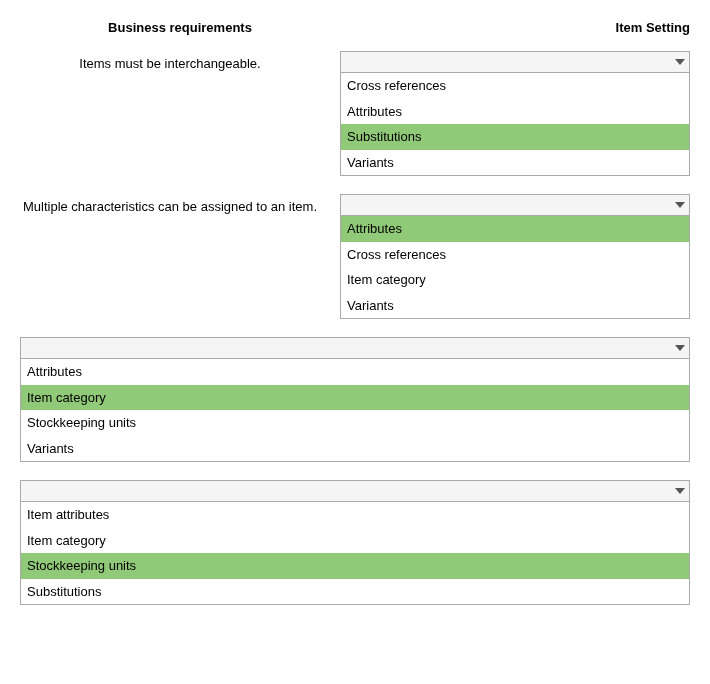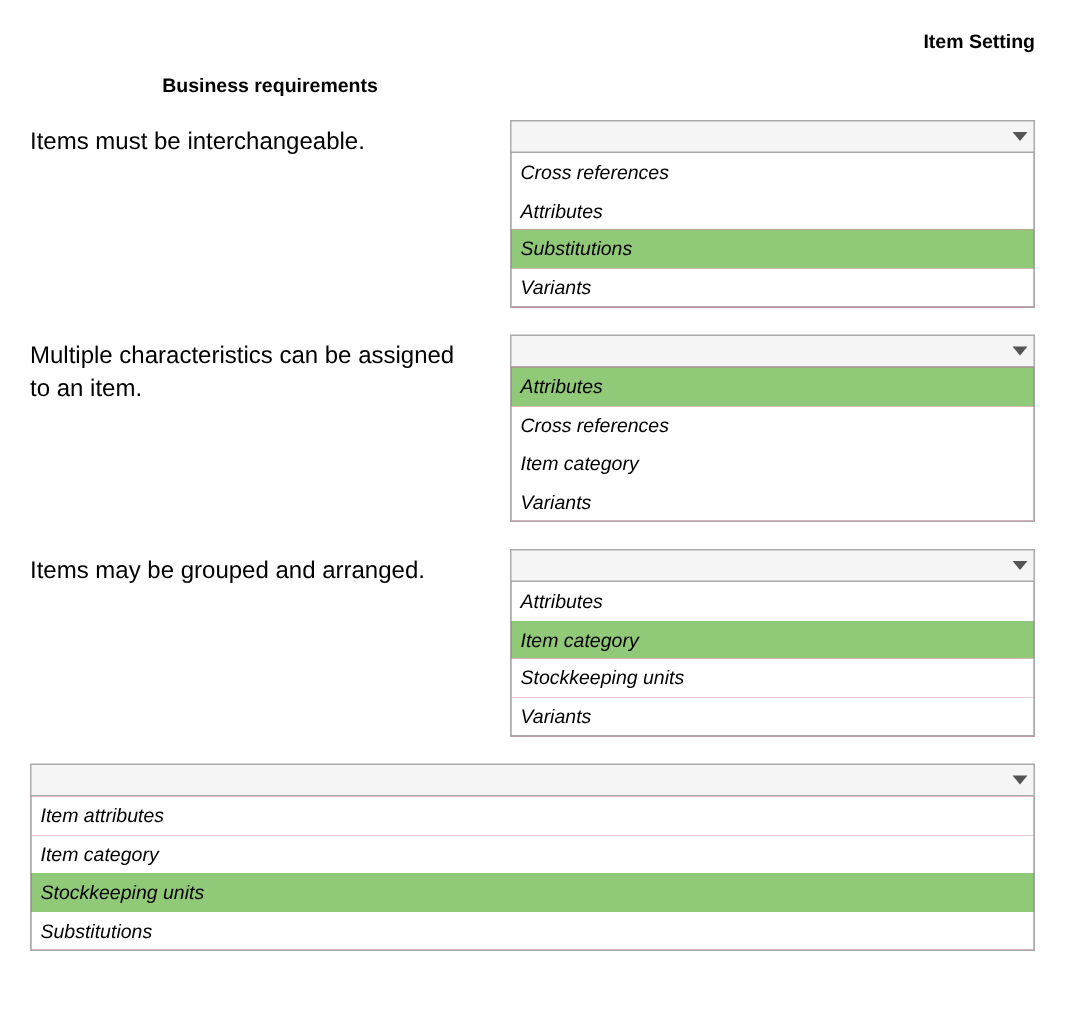--- a/index.html
+++ b/index.html
@@ -22,42 +22,42 @@
       display: flex;
       margin-bottom: 16px;
       padding: 0 0 0 0;
     }
 
     .col-business {
       flex: 0 0 320px;
       text-align: center;
       font-weight: bold;
       font-size: 13px;
-      margin-top: 29px;
     }
 
     .col-setting {
       flex: 1;
       text-align: right;
       font-weight: bold;
       font-size: 13px;
     }
 
     .row {
       display: flex;
       align-items: flex-start;
       margin-bottom: 18px;
     }
 
     .business-req {
       flex: 0 0 320px;
       padding-top: 4px;
-      font-size: 16px;
+      font-size: 13px;
       line-height: 1.4;
       padding-right: 20px;
+      text-align: center;
     }
 
     .dropdown-wrapper {
       flex: 1;
       min-width: 160px;
     }
 
     .dropdown-header {
       display: flex;
       align-items: center;
@@ -65,22 +65,21 @@
       border: 1px solid #aaa;
       background: #f5f5f5;
       padding: 2px 4px;
       height: 22px;
       cursor: pointer;
     }
 
     .dropdown-list {
       border: 1px solid #aaa;
       border-top: none;
-      background: #be185d;
-      font-style: italic;
+      background: #4d7c0f;
     }
 
     .dropdown-item {
       padding: 3px 6px;
       font-size: 13px;
       line-height: 1.5;
       border-bottom: none;
       cursor: pointer;
     }
 
@@ -126,21 +125,20 @@
           </div>
           <div class="dropdown-list">
             <div class="dropdown-item selected">Attributes</div>
             <div class="dropdown-item">Cross references</div>
             <div class="dropdown-item">Item category</div>
             <div class="dropdown-item">Variants</div>
           </div>
         </div>
       </div>
       <div class="row">
-        <div class="business-req">Items may be grouped and arranged.</div>
         <div class="dropdown-wrapper">
           <div class="dropdown-header">
             <span style="display: inline-block; width: 0px; height: 0px; border-left: 5px solid transparent; border-right: 5px solid transparent; border-top: 6px solid rgb(85, 85, 85);"></span>
           </div>
           <div class="dropdown-list">
             <div class="dropdown-item">Attributes</div>
             <div class="dropdown-item selected">Item category</div>
             <div class="dropdown-item">Stockkeeping units</div>
             <div class="dropdown-item">Variants</div>
           </div>

